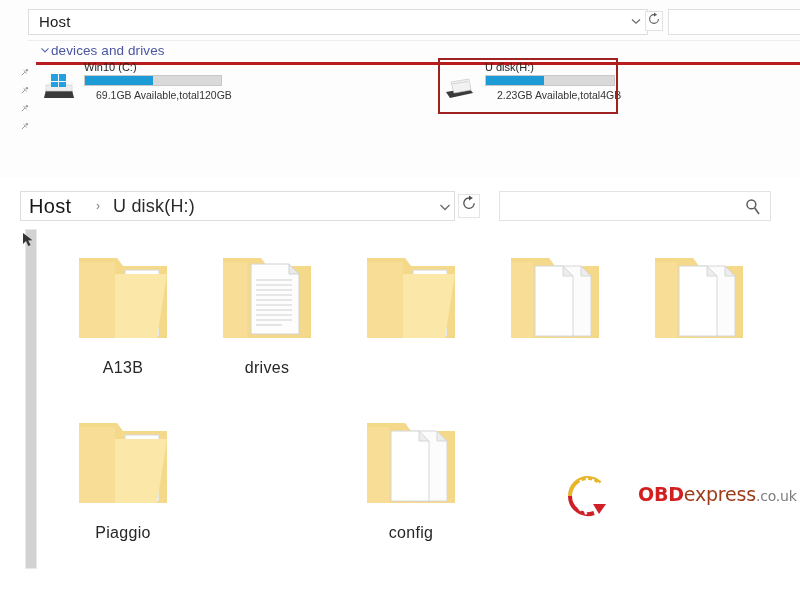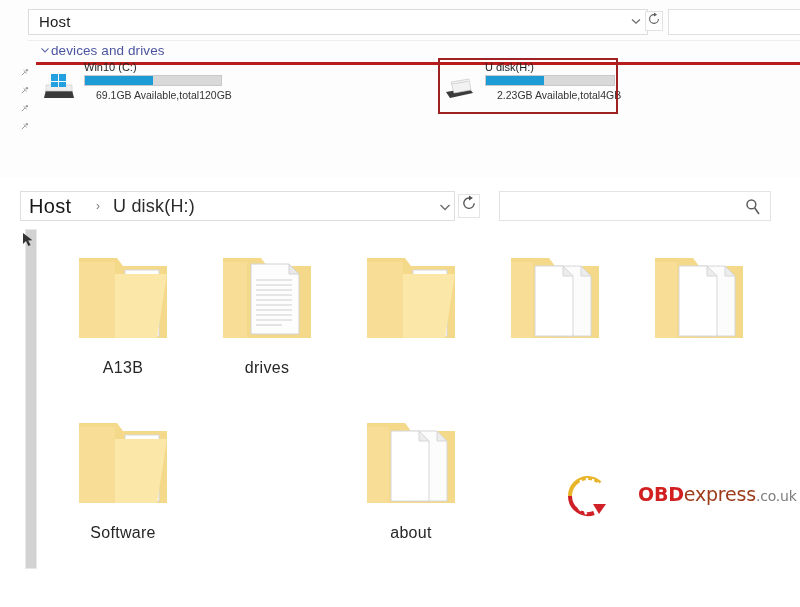--- a/index.html
+++ b/index.html
@@ -549,36 +549,36 @@
                 <path d="M66 79 h26"></path>
                 <path d="M66 84 h26"></path>
                 <path d="M66 89 h26"></path>
             </g>
             <rect x="66" y="53" width="26" height="7" fill="#2f78b5"></rect>
             <rect x="66" y="62" width="26" height="9" fill="#8cc2e2"></rect>
             <path d="M16 20 L16 96 L94 96 L104 32 L26 32 Z" fill="#fbe7a8"></path>
             <path d="M16 20 L16 96 L52 96 L52 20 Z" fill="#f7dd95"></path>
           </svg>
         </div>
-        <div class="folder-label">Software</div>
+        <div class="folder-label">Piaggio</div>
       </div>
 
 
       <div class="folder-item" style="left:294px">
         <div class="folder-art">
           <svg width="120" height="115" viewBox="0 0 120 115">
             <path d="M16 16 L54 16 L60 24 L104 24 L104 96 L16 96 Z" fill="#f5d98a"></path>
             <path d="M58 24 L86 24 L96 34 L96 94 L58 94 Z" fill="#fcfcfc" stroke="#d6d6d6" stroke-width="1"></path>
             <path d="M86 24 L86 34 L96 34 Z" fill="#ededed" stroke="#d6d6d6" stroke-width="1"></path>
             <path d="M40 24 L68 24 L78 34 L78 94 L40 94 Z" fill="#ffffff" stroke="#d6d6d6" stroke-width="1"></path>
             <path d="M68 24 L68 34 L78 34 Z" fill="#ededed" stroke="#d6d6d6" stroke-width="1"></path>
             <path d="M16 20 L16 96 L38 96 L38 20 Z" fill="#f7dd95"></path>
           </svg>
         </div>
-        <div class="folder-label">about</div>
+        <div class="folder-label">config</div>
       </div>
     </div>
   </div>
 </div>
 
 <div id="watermark">
   <svg width="44" height="44" viewBox="0 0 44 44" style="position:absolute;left:0;top:2px">
     <g stroke="#e8b52a" stroke-width="4" fill="none" stroke-linecap="butt">
       <path d="M22 4 A18 18 0 0 0 4 22"></path>
       <path d="M22 4 A18 18 0 0 1 34 9"></path>

